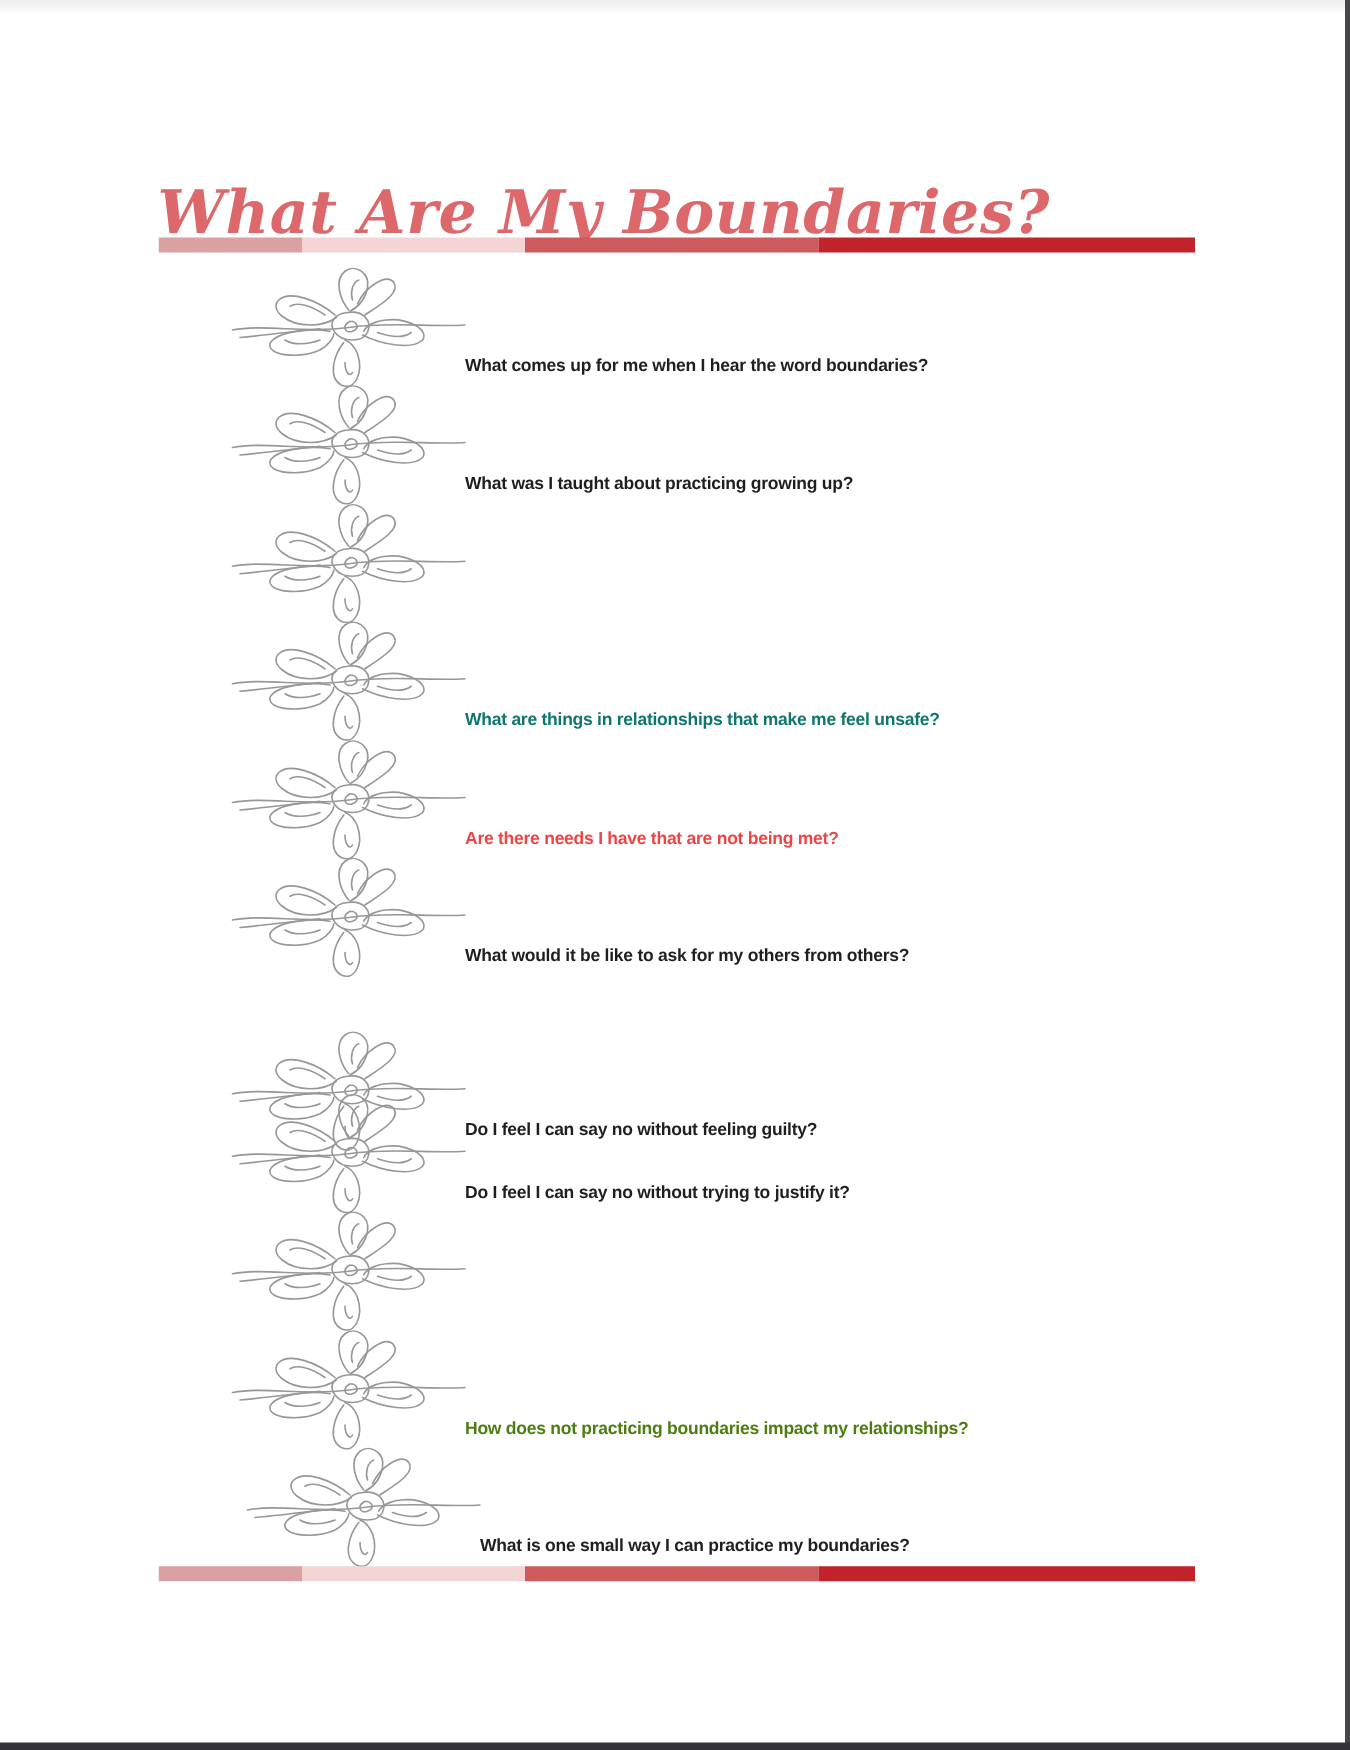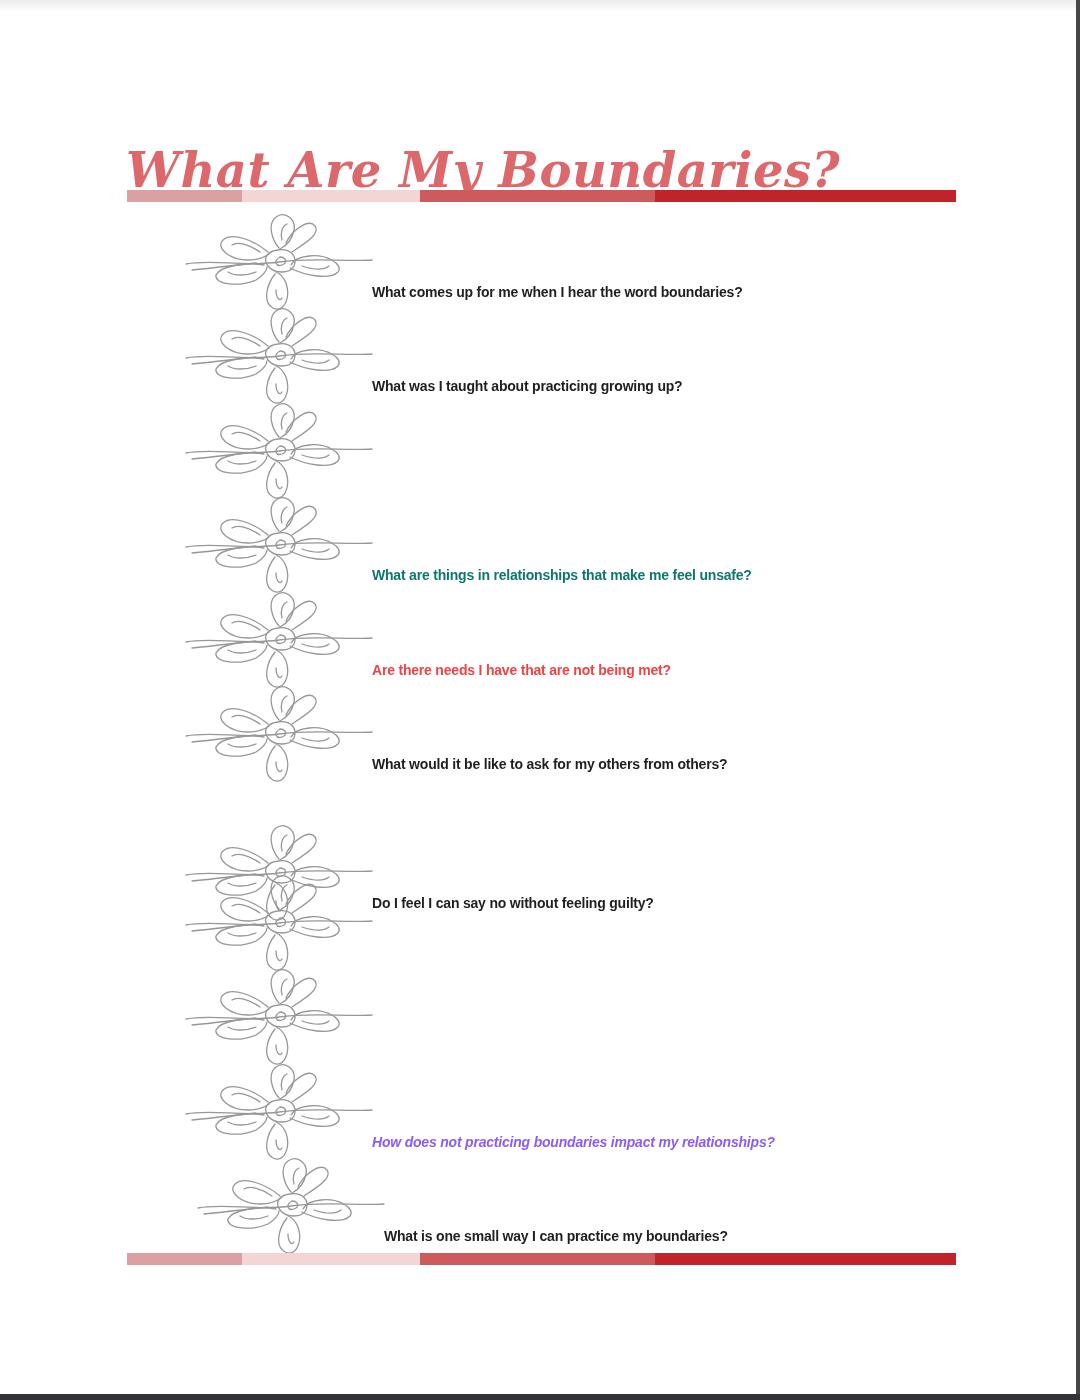--- a/index.html
+++ b/index.html
@@ -264,20 +264,21 @@
         <path d="M72,60 C62,64 50,64 44,60"></path>
         <path d="M91,62 C83,72 78,90 89,96 C100,101 107,86 102,71 C99,64 95,61 92,60"></path>
         <path d="M92,78 C92,86 96,90 98,86"></path>
         <path d="M106,56 C122,64 146,68 154,60 C160,52 142,42 125,44 C115,45 109,49 107,53"></path>
         <path d="M118,54 C130,58 140,58 145,54"></path>
         <path d="M108,40 C120,32 137,22 131,14 C125,6 108,18 102,31"></path>
         <path d="M94,38 C106,36 114,44 110,54 C106,62 90,62 84,54 C78,46 84,39 94,38"></path>
         <path d="M96,45 C102,45 104,51 98,53 C92,55 89,49 96,45"></path>
       </g>
     </svg>
+    <div class="q-text" style="color: rgb(31, 31, 31);">Do I feel I can say no without trying to justify it?</div>
   </div>
 
   <div class="q-row" style="top: 967.2px;">
     <svg class="flower" viewBox="0 0 190 100" xmlns="http://www.w3.org/2000/svg">
       <g fill="none" stroke-width="1.3" stroke-linecap="round" stroke-linejoin="round" stroke="#979797">
         <path d="M2,52 C28,47 60,55 95,50 C128,45 162,50 188,48"></path>
         <path d="M8,58 C30,56 52,53 72,51"></path>
         <path d="M95,36 C88,28 83,12 92,5 C100,-1 112,6 110,18 C108,28 102,34 96,37"></path>
         <path d="M98,28 C96,22 98,14 103,12"></path>
         <path d="M84,40 C70,28 48,20 39,28 C31,36 46,48 64,48 C73,48 81,45 85,42"></path>
@@ -308,21 +309,21 @@
         <path d="M72,60 C62,64 50,64 44,60"></path>
         <path d="M91,62 C83,72 78,90 89,96 C100,101 107,86 102,71 C99,64 95,61 92,60"></path>
         <path d="M92,78 C92,86 96,90 98,86"></path>
         <path d="M106,56 C122,64 146,68 154,60 C160,52 142,42 125,44 C115,45 109,49 107,53"></path>
         <path d="M118,54 C130,58 140,58 145,54"></path>
         <path d="M108,40 C120,32 137,22 131,14 C125,6 108,18 102,31"></path>
         <path d="M94,38 C106,36 114,44 110,54 C106,62 90,62 84,54 C78,46 84,39 94,38"></path>
         <path d="M96,45 C102,45 104,51 98,53 C92,55 89,49 96,45"></path>
       </g>
     </svg>
-    <div class="q-text" style="color: #8b5cf6; font-style: italic;">How does not practicing boundaries impact my relationships?</div>
+    <div class="q-text" style="color: #4d7c0f;">How does not practicing boundaries impact my relationships?</div>
   </div>
 
   <div class="q-row" style="top: 1156px; margin-left: 12px;">
     <svg class="flower" viewBox="0 0 190 100" xmlns="http://www.w3.org/2000/svg">
       <g fill="none" stroke-width="1.3" stroke-linecap="round" stroke-linejoin="round" stroke="#979797">
         <path d="M2,52 C28,47 60,55 95,50 C128,45 162,50 188,48"></path>
         <path d="M8,58 C30,56 52,53 72,51"></path>
         <path d="M95,36 C88,28 83,12 92,5 C100,-1 112,6 110,18 C108,28 102,34 96,37"></path>
         <path d="M98,28 C96,22 98,14 103,12"></path>
         <path d="M84,40 C70,28 48,20 39,28 C31,36 46,48 64,48 C73,48 81,45 85,42"></path>

